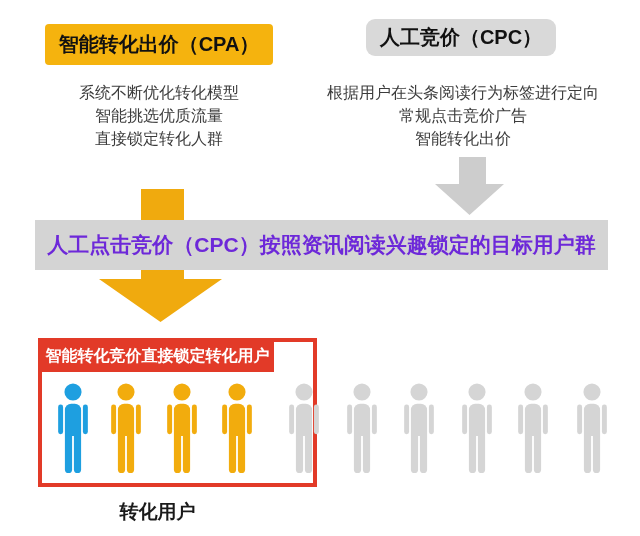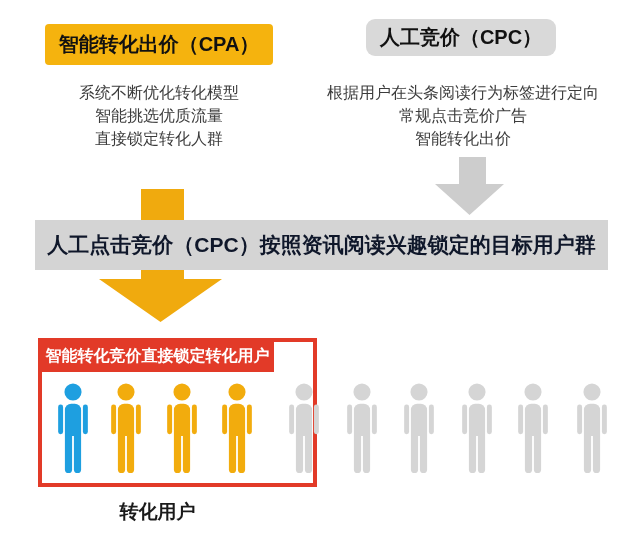--- a/index.html
+++ b/index.html
@@ -62,21 +62,21 @@
   .band {
     position: absolute;
     left: 35px; top: 220px;
     width: 573px; height: 50px;
     background: var(--gray-band);
     display: flex;
     align-items: center;
     justify-content: center;
     font-weight: bold;
     font-size: 21px;
-    color: #0f172a;
+    color: #6d28d9;
     z-index: 2;
     white-space: nowrap;
   }
 
   
   .result-box {
     position: absolute;
     left: 38px; top: 338px;
     width: 279px; height: 149px;
     border: 4px solid var(--red);

